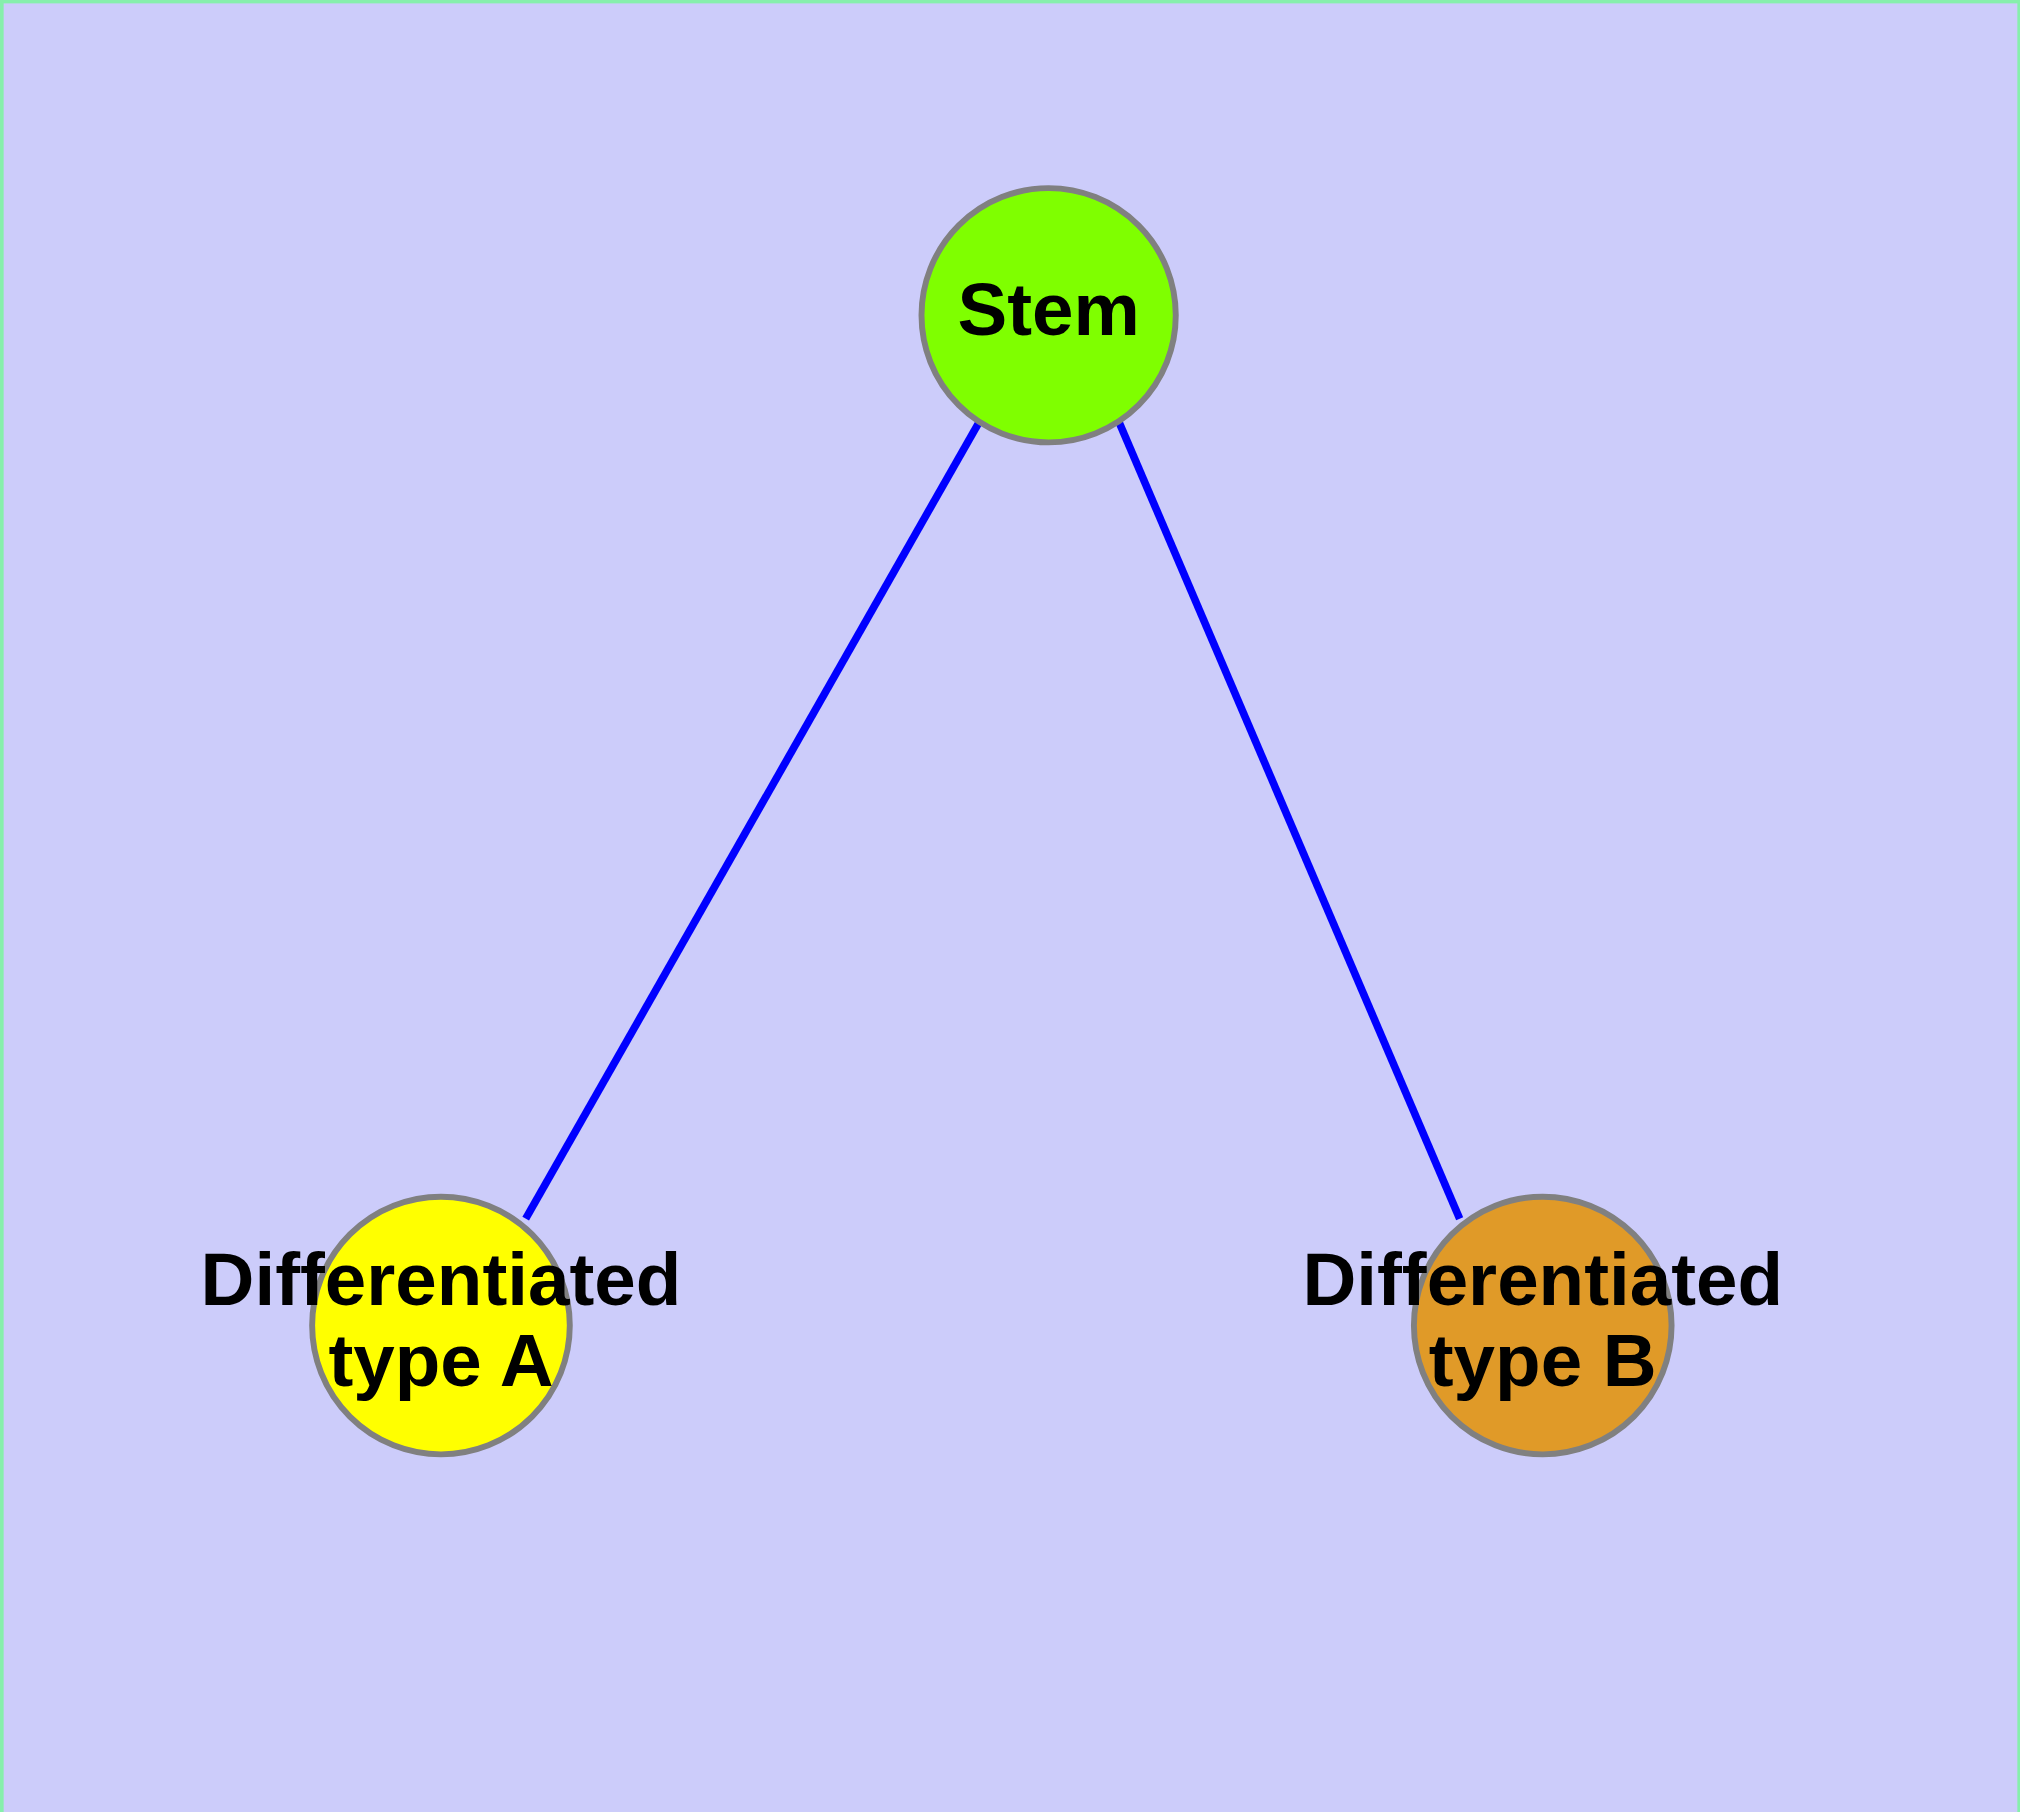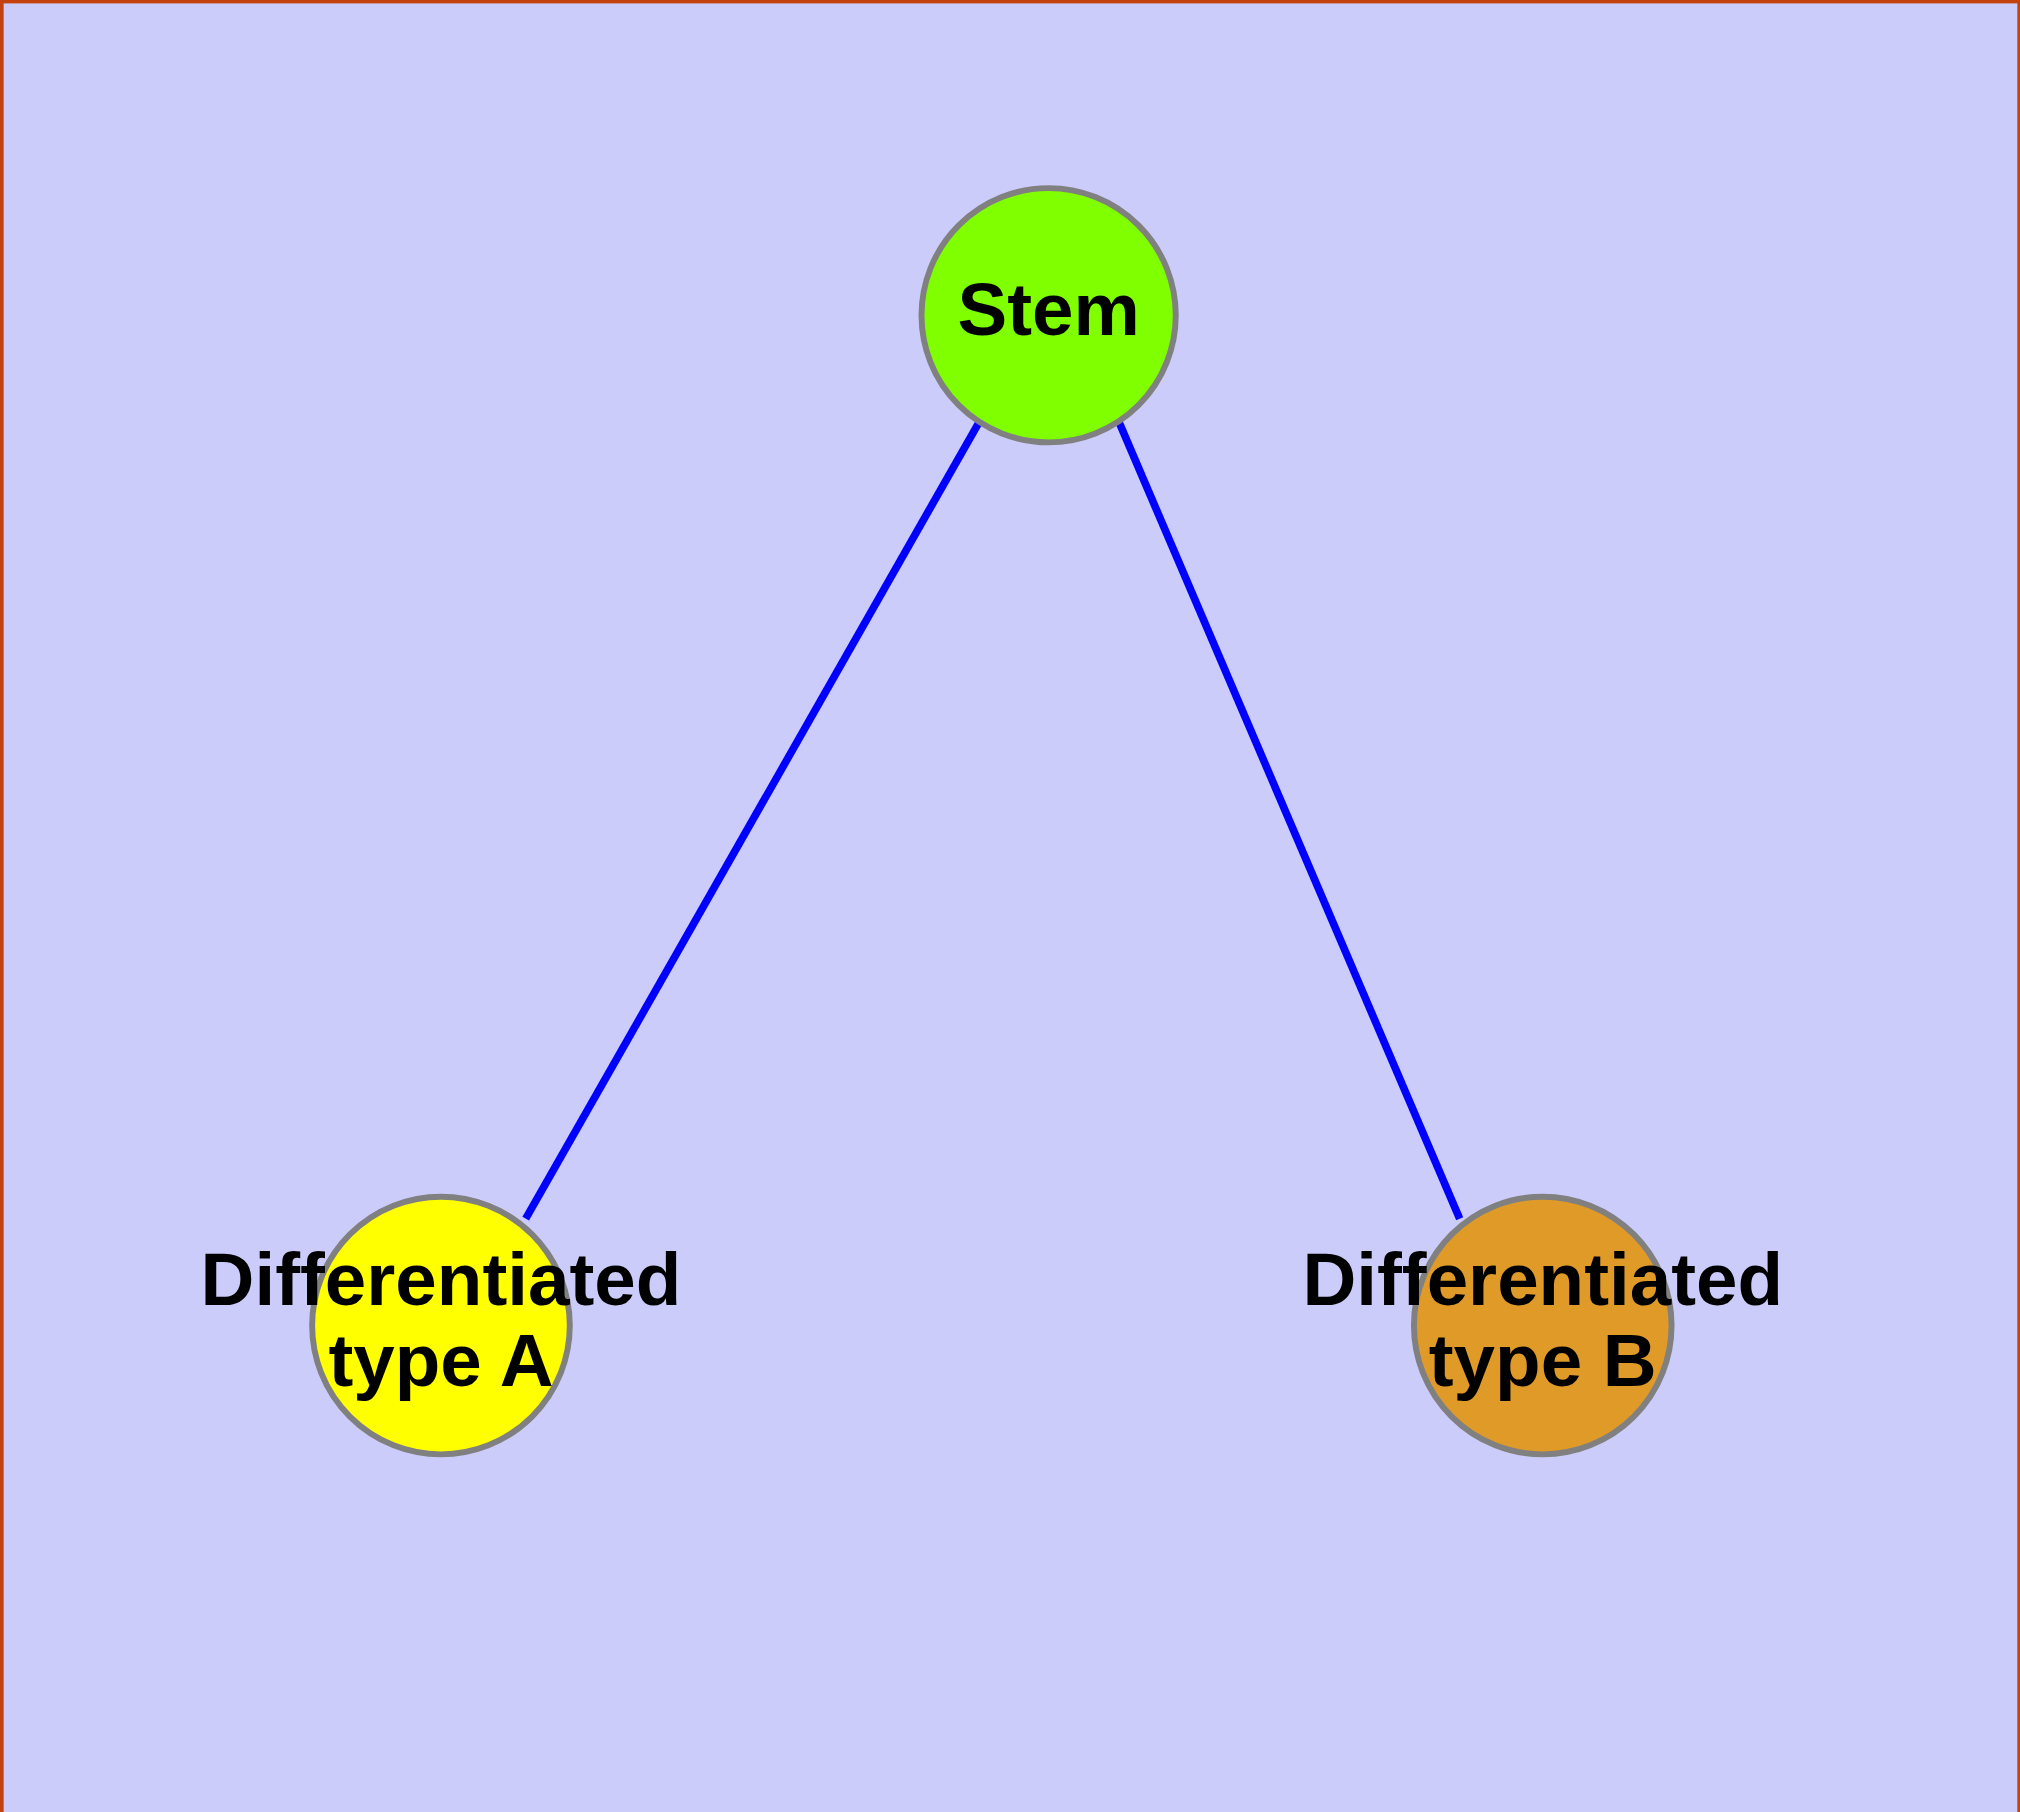--- a/index.html
+++ b/index.html
@@ -34,21 +34,21 @@
     fill: #000000;
     text-anchor: middle;
     dominant-baseline: middle;
     paint-order: normal;
     white-space: pre;
   }
 </style>
 </head>
 <body>
 
-<div id="graph-canvas" style="background: #c2410c;">
+<div id="graph-canvas" style="background: #86efac;">
   <svg id="graph-svg" viewBox="0 0 2384 2138" xmlns="http://www.w3.org/2000/svg">
 
     <rect id="bg-rect" x="4" y="4" width="2376" height="2134" fill="#ccccfa"></rect>
 
     <g id="edges-group">
       <line id="edge-0" x1="1155" y1="498" x2="620" y2="1438" stroke="#0000ff" stroke-width="9" stroke-linecap="butt"></line>
       <line id="edge-1" x1="1320" y1="498" x2="1722" y2="1438" stroke="#0000ff" stroke-width="9" stroke-linecap="butt"></line>
     </g>
 
     <g id="nodes-group">

